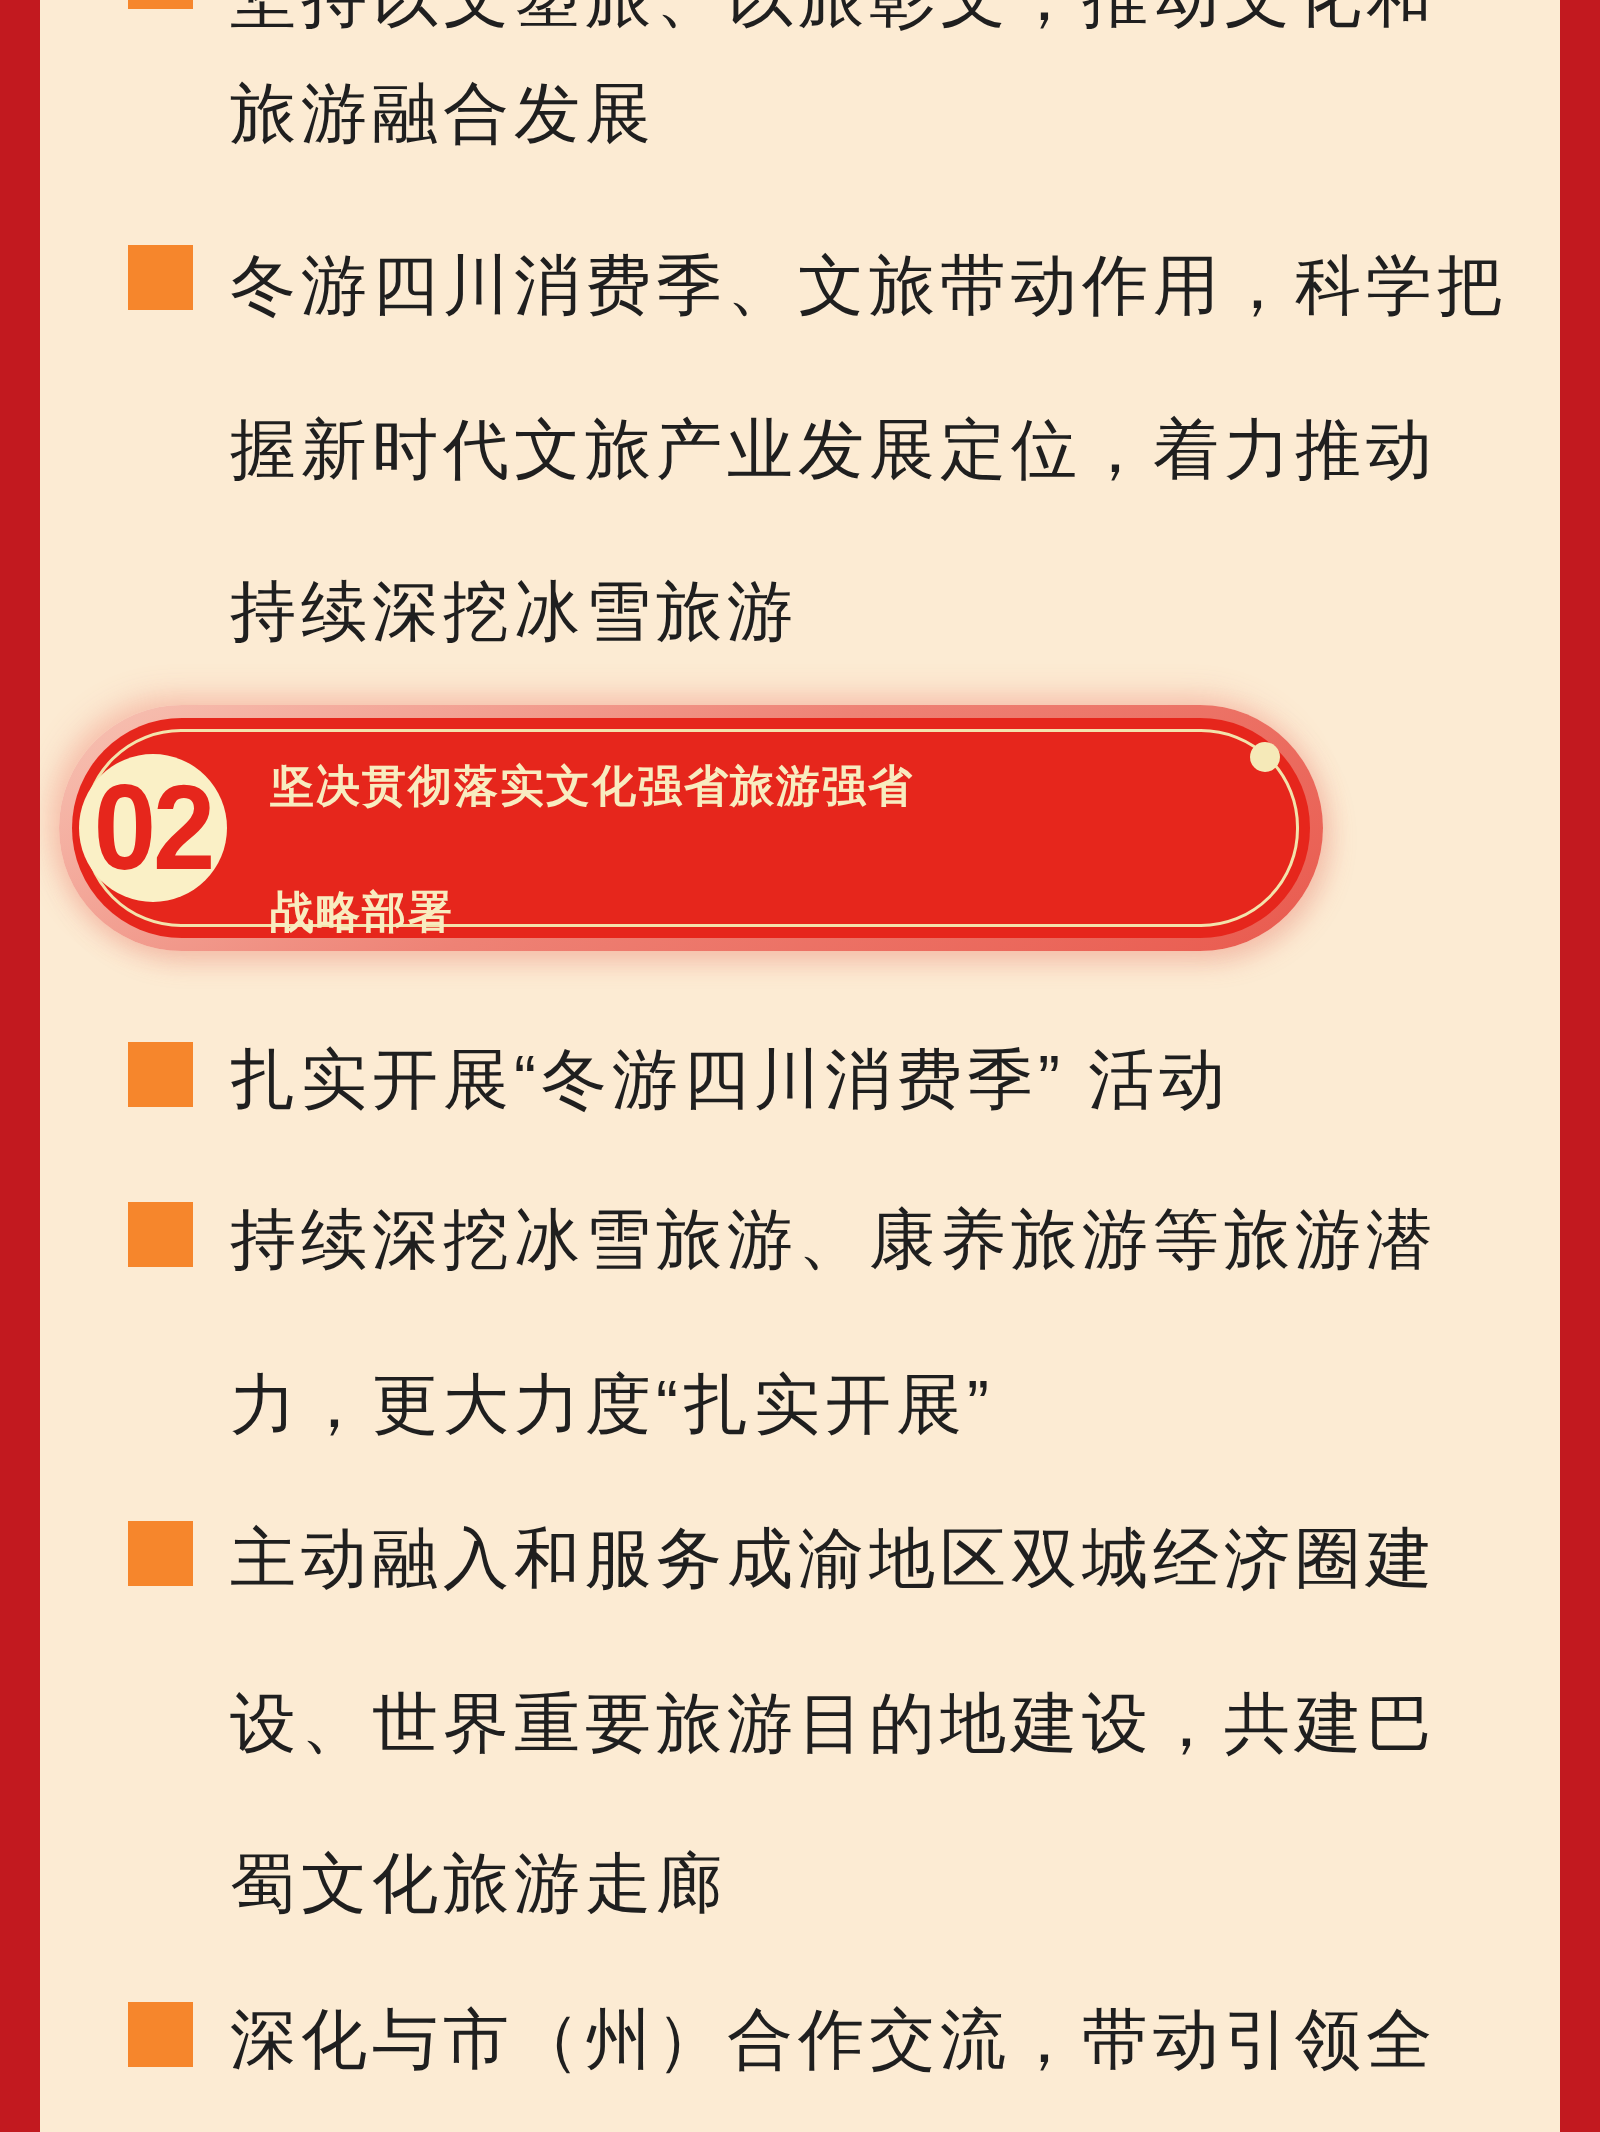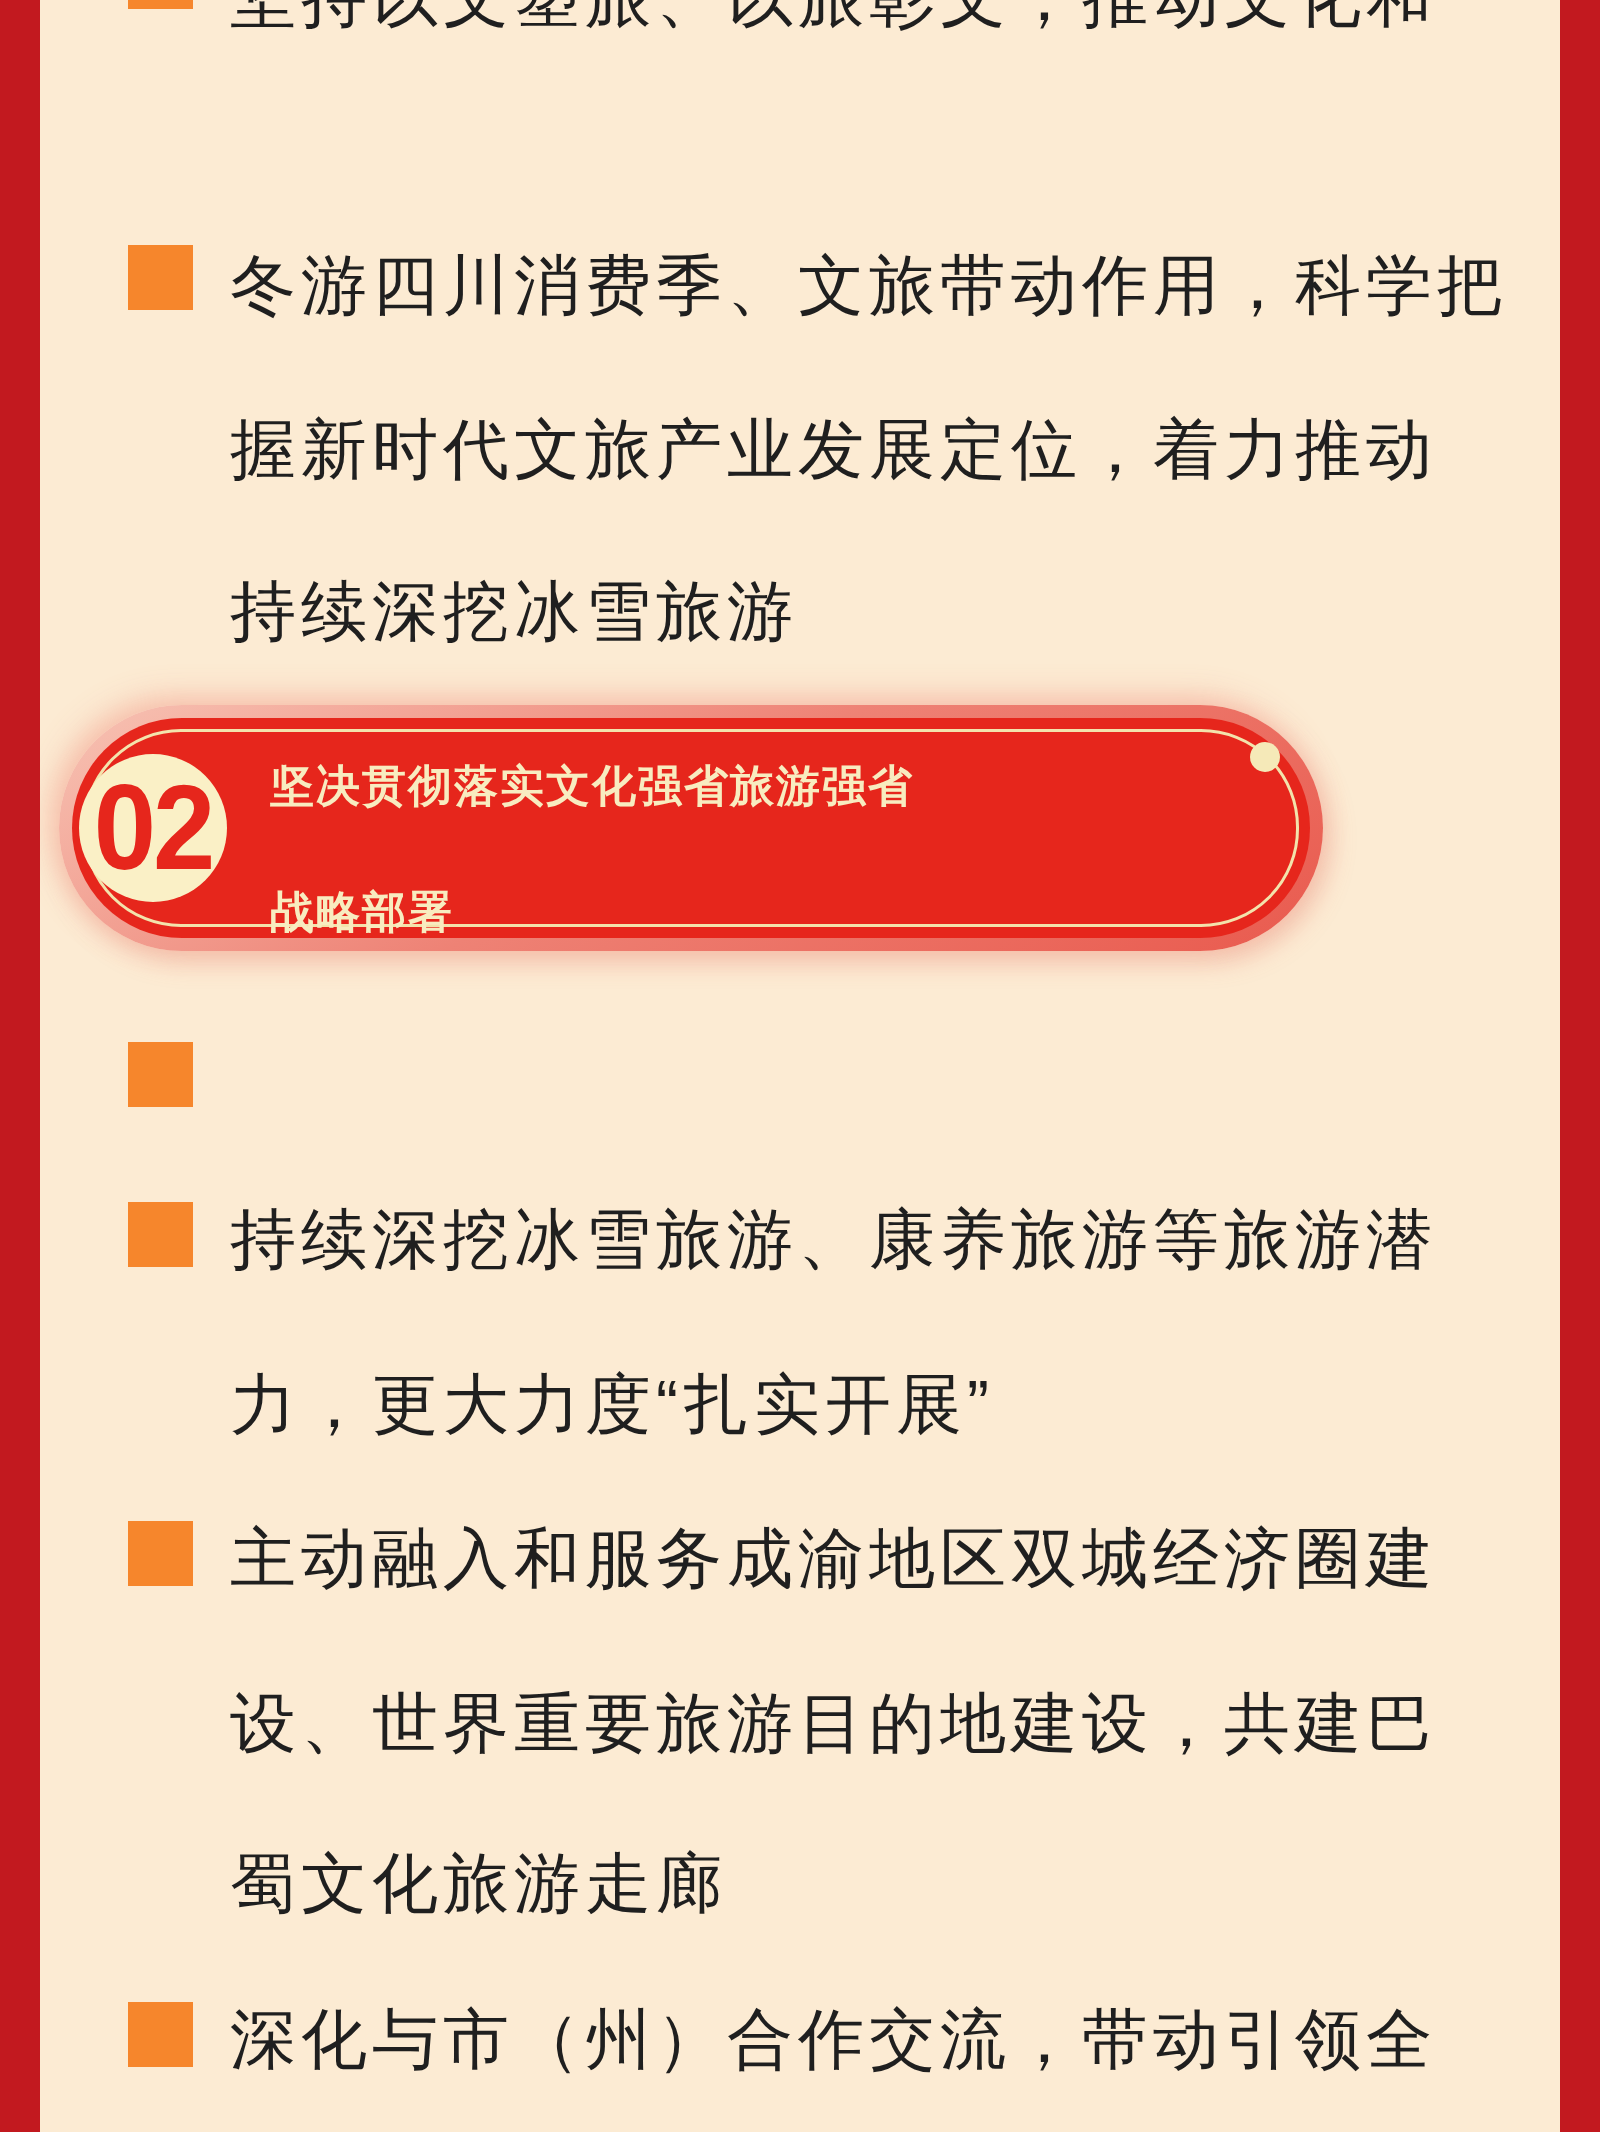--- a/index.html
+++ b/index.html
@@ -125,40 +125,42 @@
 </head>
 <body>
 
 <div class="page">
 
   <div class="side-border left"></div>
   <div class="side-border right"></div>
 
   <div class="bullet" style="top:-56px"></div>
   <div class="line" style="top:-36px">坚持以文塑旅、以旅彰文，推动文化和</div>
+  <div class="line" style="top:80px">旅游融合发展</div>
 
   <div class="bullet" style="top:245px"></div>
   <div class="line" style="top:252px">冬游四川消费季、文旅带动作用，科学把</div>
   <div class="line" style="top:416px">握新时代文旅产业发展定位，着力推动</div>
   <div class="line" style="top:578px">持续深挖冰雪旅游</div>
 
   <div class="banner">
     <div class="banner-outer"></div>
     <div class="banner-body"></div>
     <div class="banner-circle">
       <span class="banner-number">02</span>
     </div>
     <div class="banner-titles">
       <div class="banner-title-line l1">坚决贯彻落实文化强省旅游强省</div>
       <div class="banner-title-line l2">战略部署</div>
     </div>
     <div class="banner-dot"></div>
   </div>
 
   <div class="bullet" style="top:1042px"></div>
+  <div class="line" style="top:1046px">扎实开展“冬游四川消费季” 活动</div>
 
   <div class="bullet" style="top:1202px"></div>
   <div class="line" style="top:1206px">持续深挖冰雪旅游、康养旅游等旅游潜</div>
   <div class="line" style="top:1371px">力，更大力度“扎实开展”</div>
 
   <div class="bullet" style="top:1521px"></div>
   <div class="line" style="top:1525px">主动融入和服务成渝地区双城经济圈建</div>
   <div class="line" style="top:1690px">设、世界重要旅游目的地建设，共建巴</div>
   <div class="line" style="top:1850px">蜀文化旅游走廊</div>
 

